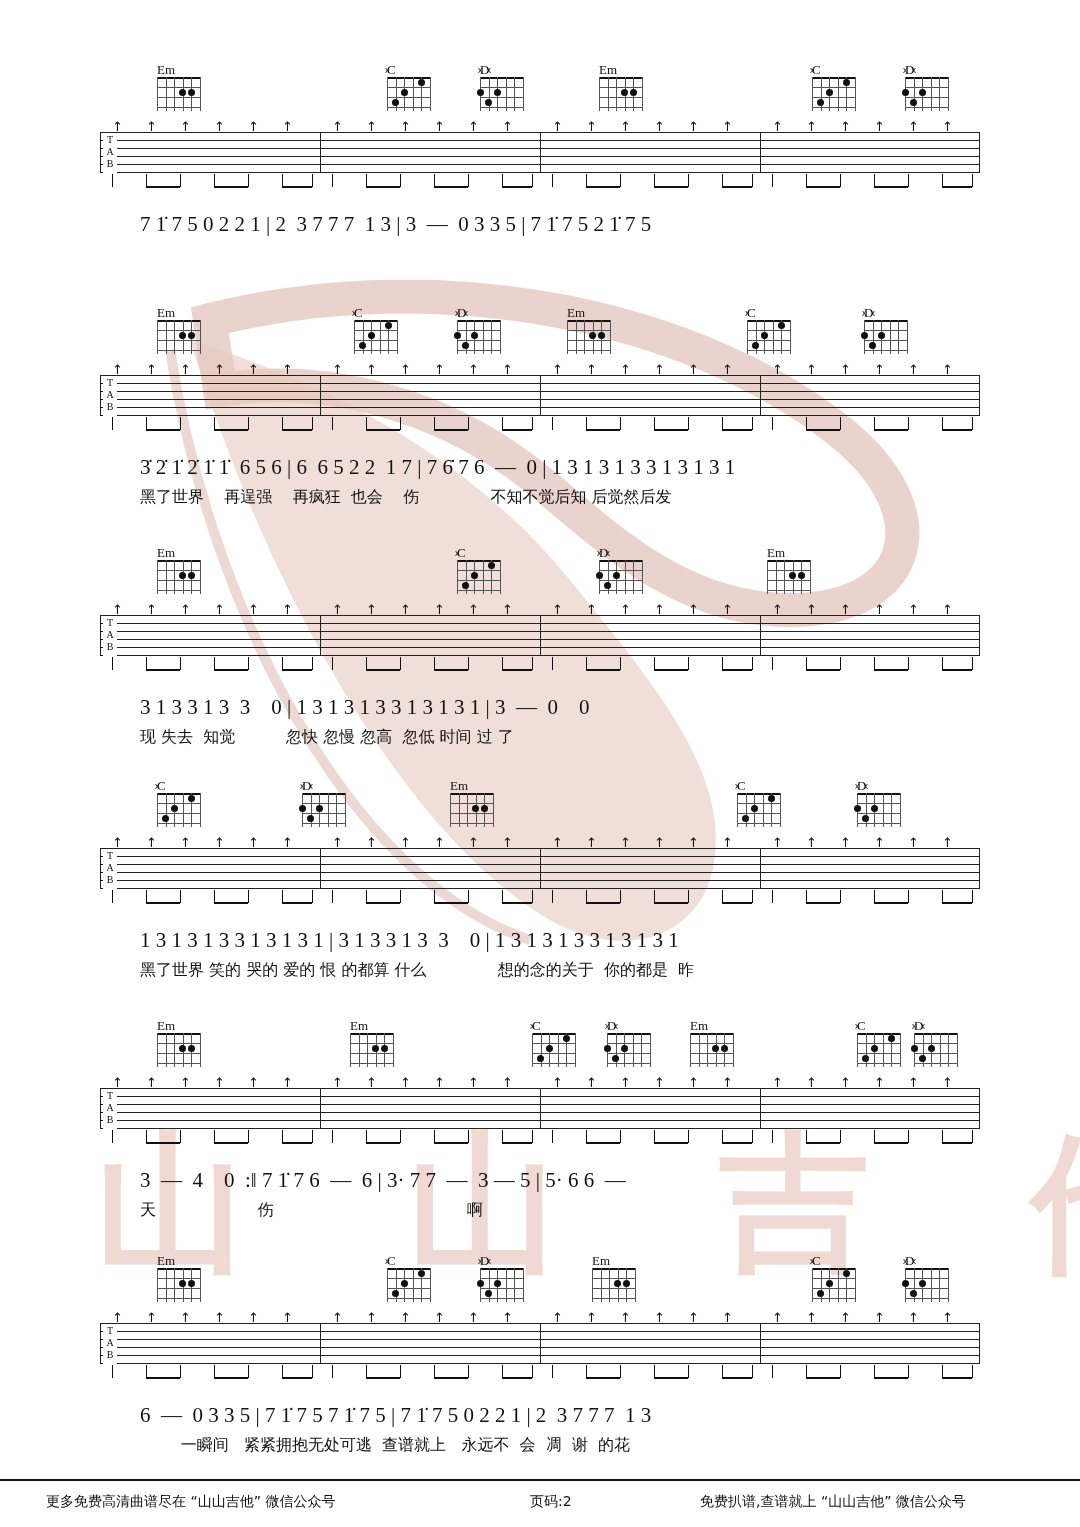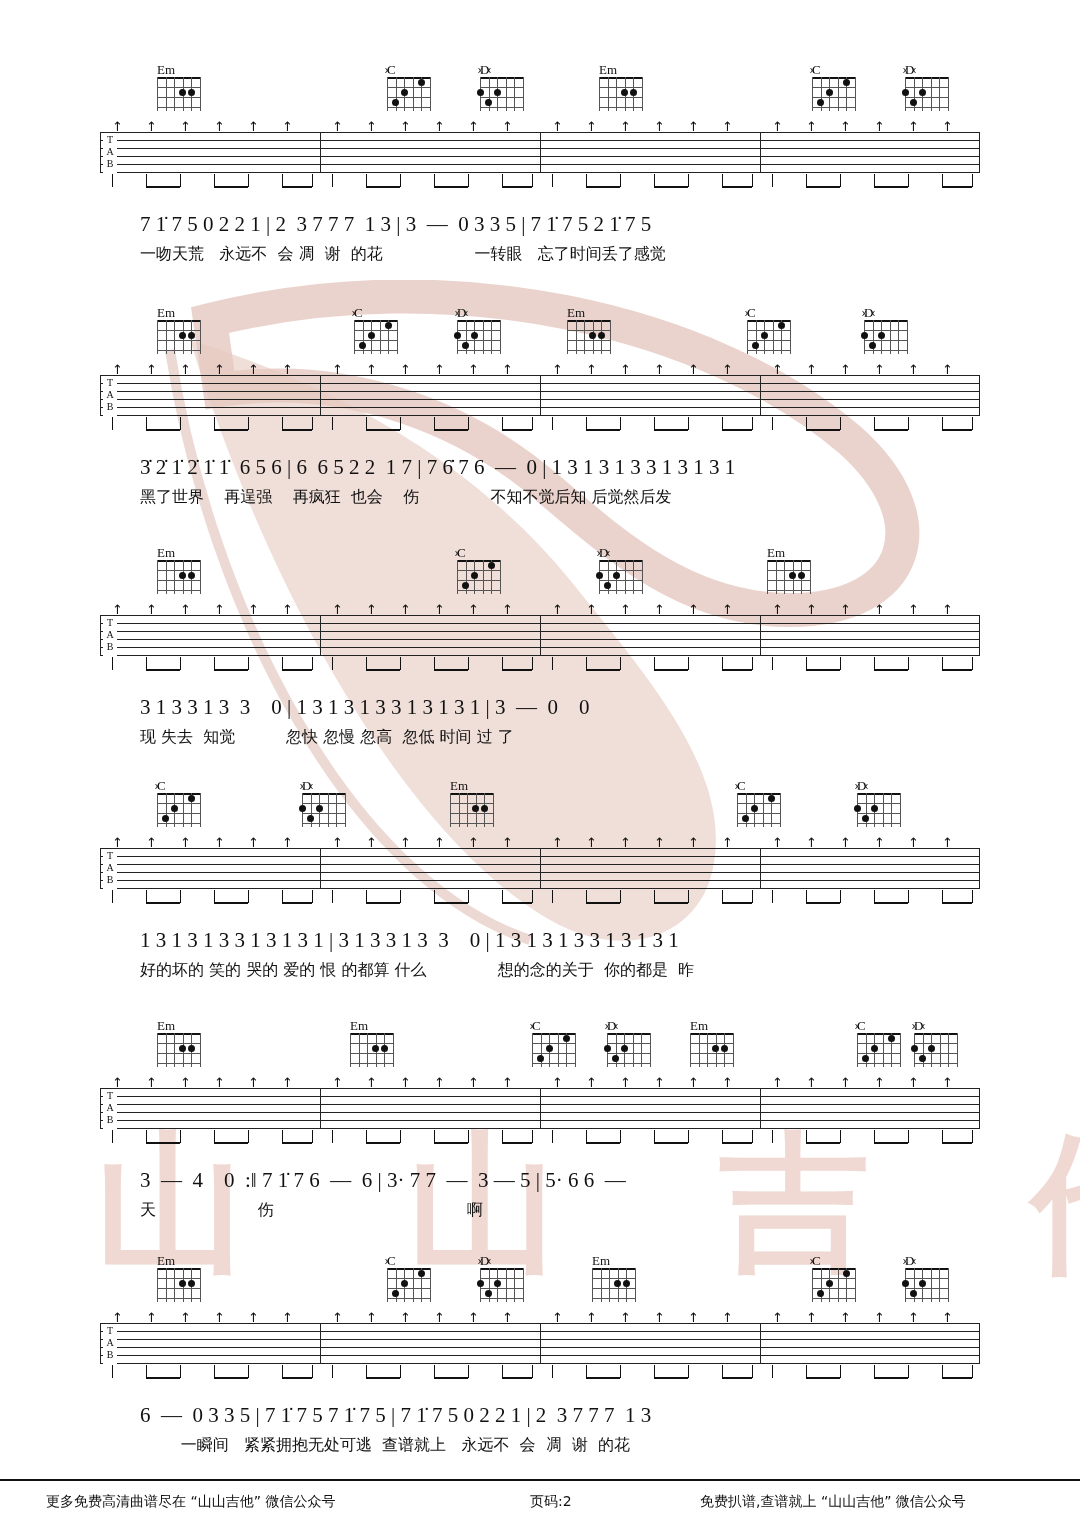--- a/index.html
+++ b/index.html
@@ -297,21 +297,20 @@
           <div class="stem" style="left: 740px; top: 0px; height: 13px;"></div>
           <div class="beam" style="left: 706px; top: 12px; width: 34px;"></div>
           <div class="stem" style="left: 774px; top: 0px; height: 13px;"></div>
           <div class="stem" style="left: 808px; top: 0px; height: 13px;"></div>
           <div class="beam" style="left: 774px; top: 12px; width: 34px;"></div>
           <div class="stem" style="left: 842px; top: 0px; height: 13px;"></div>
           <div class="stem" style="left: 872px; top: 0px; height: 13px;"></div>
           <div class="beam" style="left: 842px; top: 12px; width: 30px;"></div>
         </div>
         <div class="numline" style="top: 150px; left: 140px;">7 1̇ 7 5 0 2 2 1 | 2  3 7 7 7  1 3 | 3  —  0 3 3 5 | 7 1̇ 7 5 2 1̇ 7 5</div>
-        <div class="lyricline" style="top: 182px; left: 140px;">一吻天荒   永远不  会 凋  谢  的花                  一转眼   忘了时间丢了感觉</div>
       </div>
       <div class="system" style="top: 305px; height: 230px;">
         <div class="chords">
           <div class="chord" style="left: 155px;">
             <div class="cname">Em</div>
             <div class="grid">
               <div class="nut"></div>
               <div class="vline" style="left: 0px;"></div>
               <div class="vline" style="left: 8.6px;"></div>
               <div class="vline" style="left: 17.2px;"></div>
@@ -853,21 +852,21 @@
           <div class="stem" style="left: 740px; top: 0px; height: 13px;"></div>
           <div class="beam" style="left: 706px; top: 12px; width: 34px;"></div>
           <div class="stem" style="left: 774px; top: 0px; height: 13px;"></div>
           <div class="stem" style="left: 808px; top: 0px; height: 13px;"></div>
           <div class="beam" style="left: 774px; top: 12px; width: 34px;"></div>
           <div class="stem" style="left: 842px; top: 0px; height: 13px;"></div>
           <div class="stem" style="left: 872px; top: 0px; height: 13px;"></div>
           <div class="beam" style="left: 842px; top: 12px; width: 30px;"></div>
         </div>
         <div class="numline" style="top: 150px; left: 140px;">1 3 1 3 1 3 3 1 3 1 3 1 | 3 1 3 3 1 3  3    0 | 1 3 1 3 1 3 3 1 3 1 3 1</div>
-        <div class="lyricline" style="top: 182px; left: 140px;">好的坏的 笑的 哭的 爱的 恨 的都算 什么              想的念的关于  你的都是  昨</div>
+        <div class="lyricline" style="top: 182px; left: 140px;">黑了世界 笑的 哭的 爱的 恨 的都算 什么              想的念的关于  你的都是  昨</div>
       </div>
       <div class="system" style="top: 1018px; height: 230px;">
         <div class="chords">
           <div class="chord" style="left: 155px;">
             <div class="cname">Em</div>
             <div class="grid">
               <div class="nut"></div>
               <div class="vline" style="left: 0px;"></div>
               <div class="vline" style="left: 8.6px;"></div>
               <div class="vline" style="left: 17.2px;"></div>

